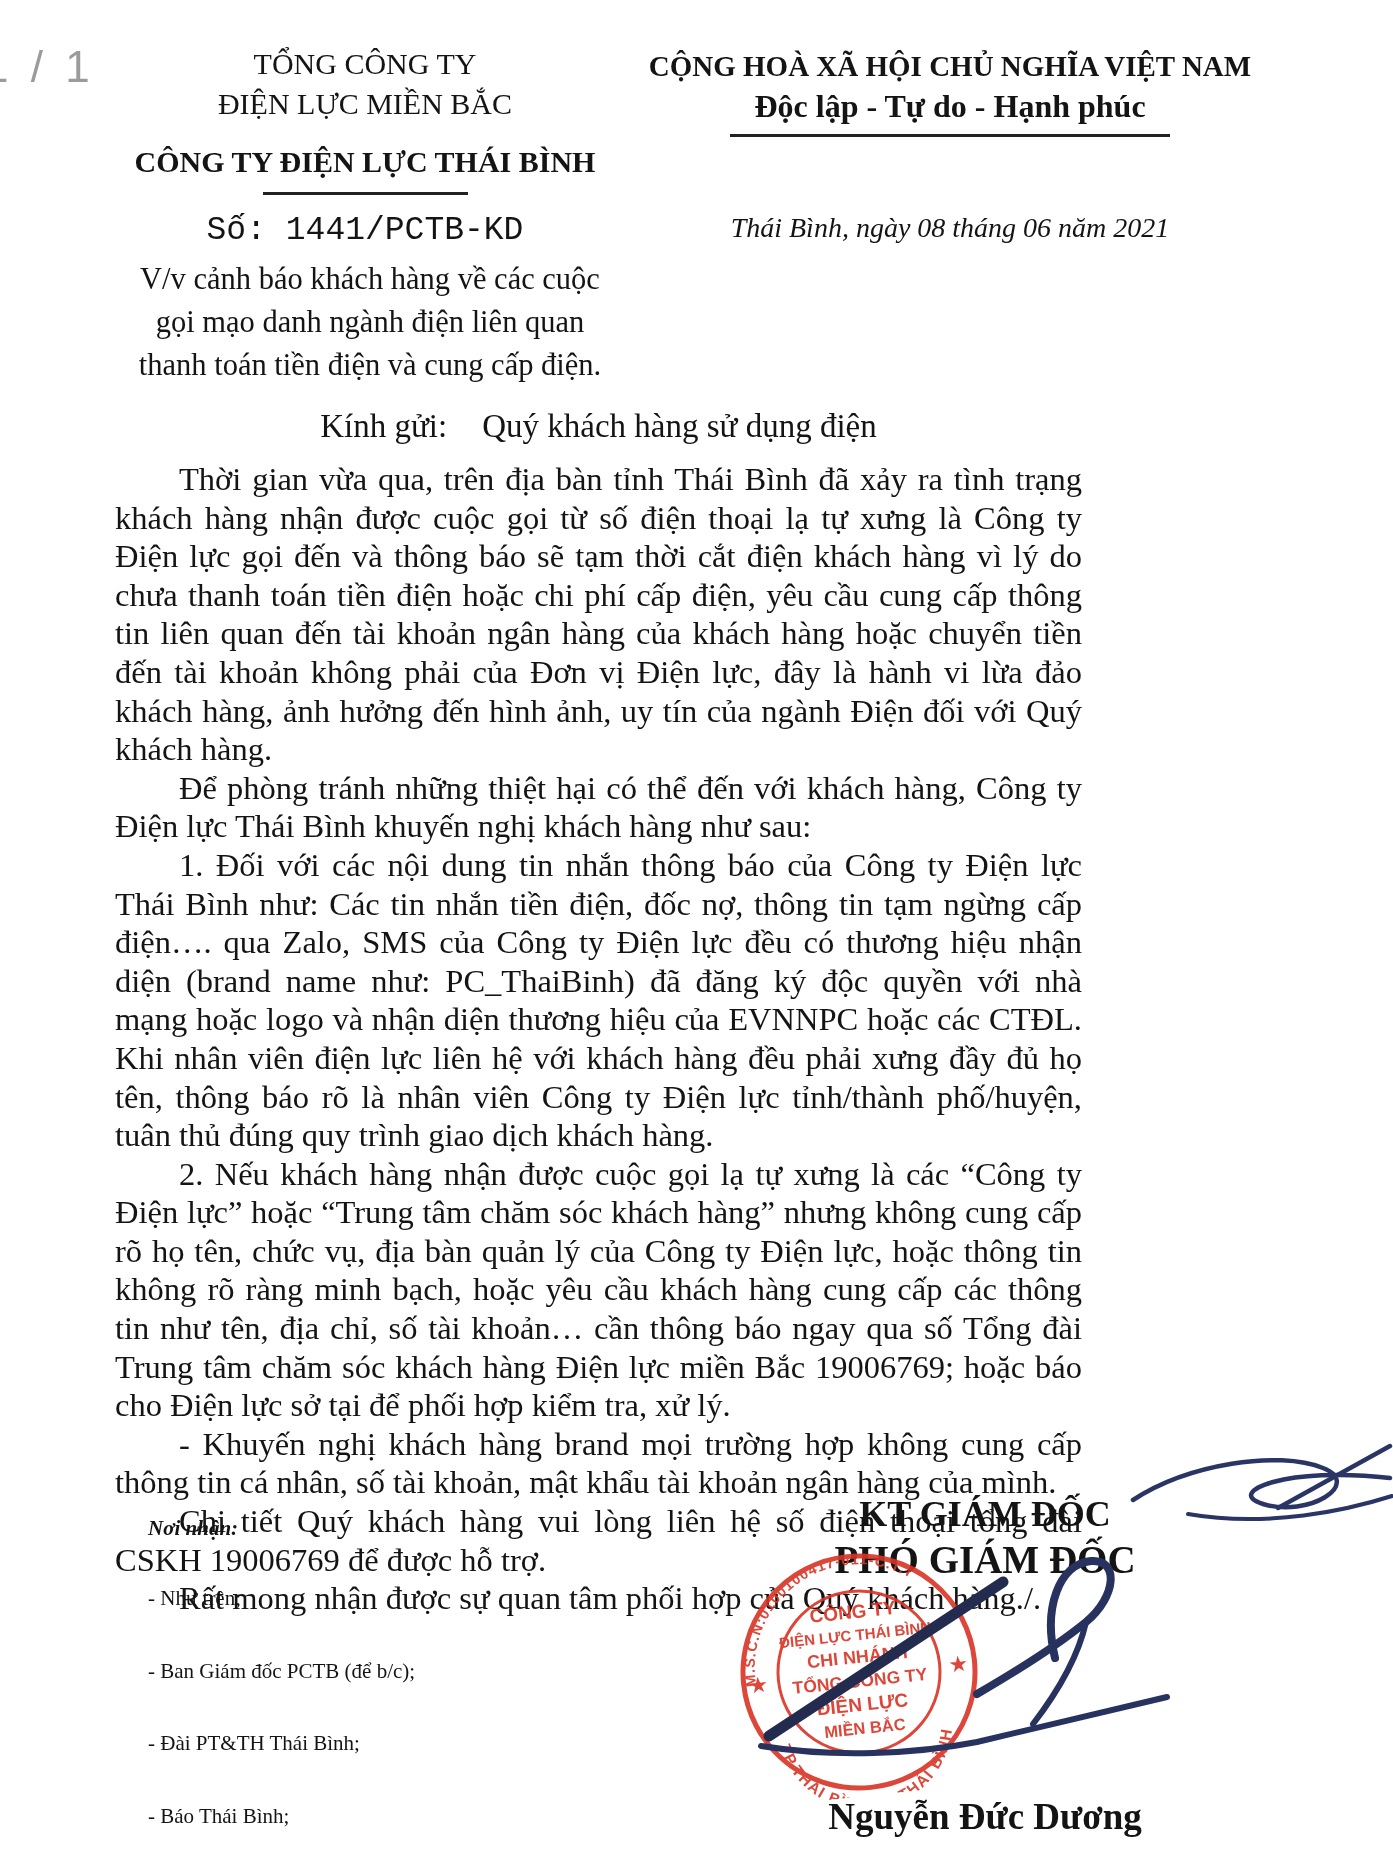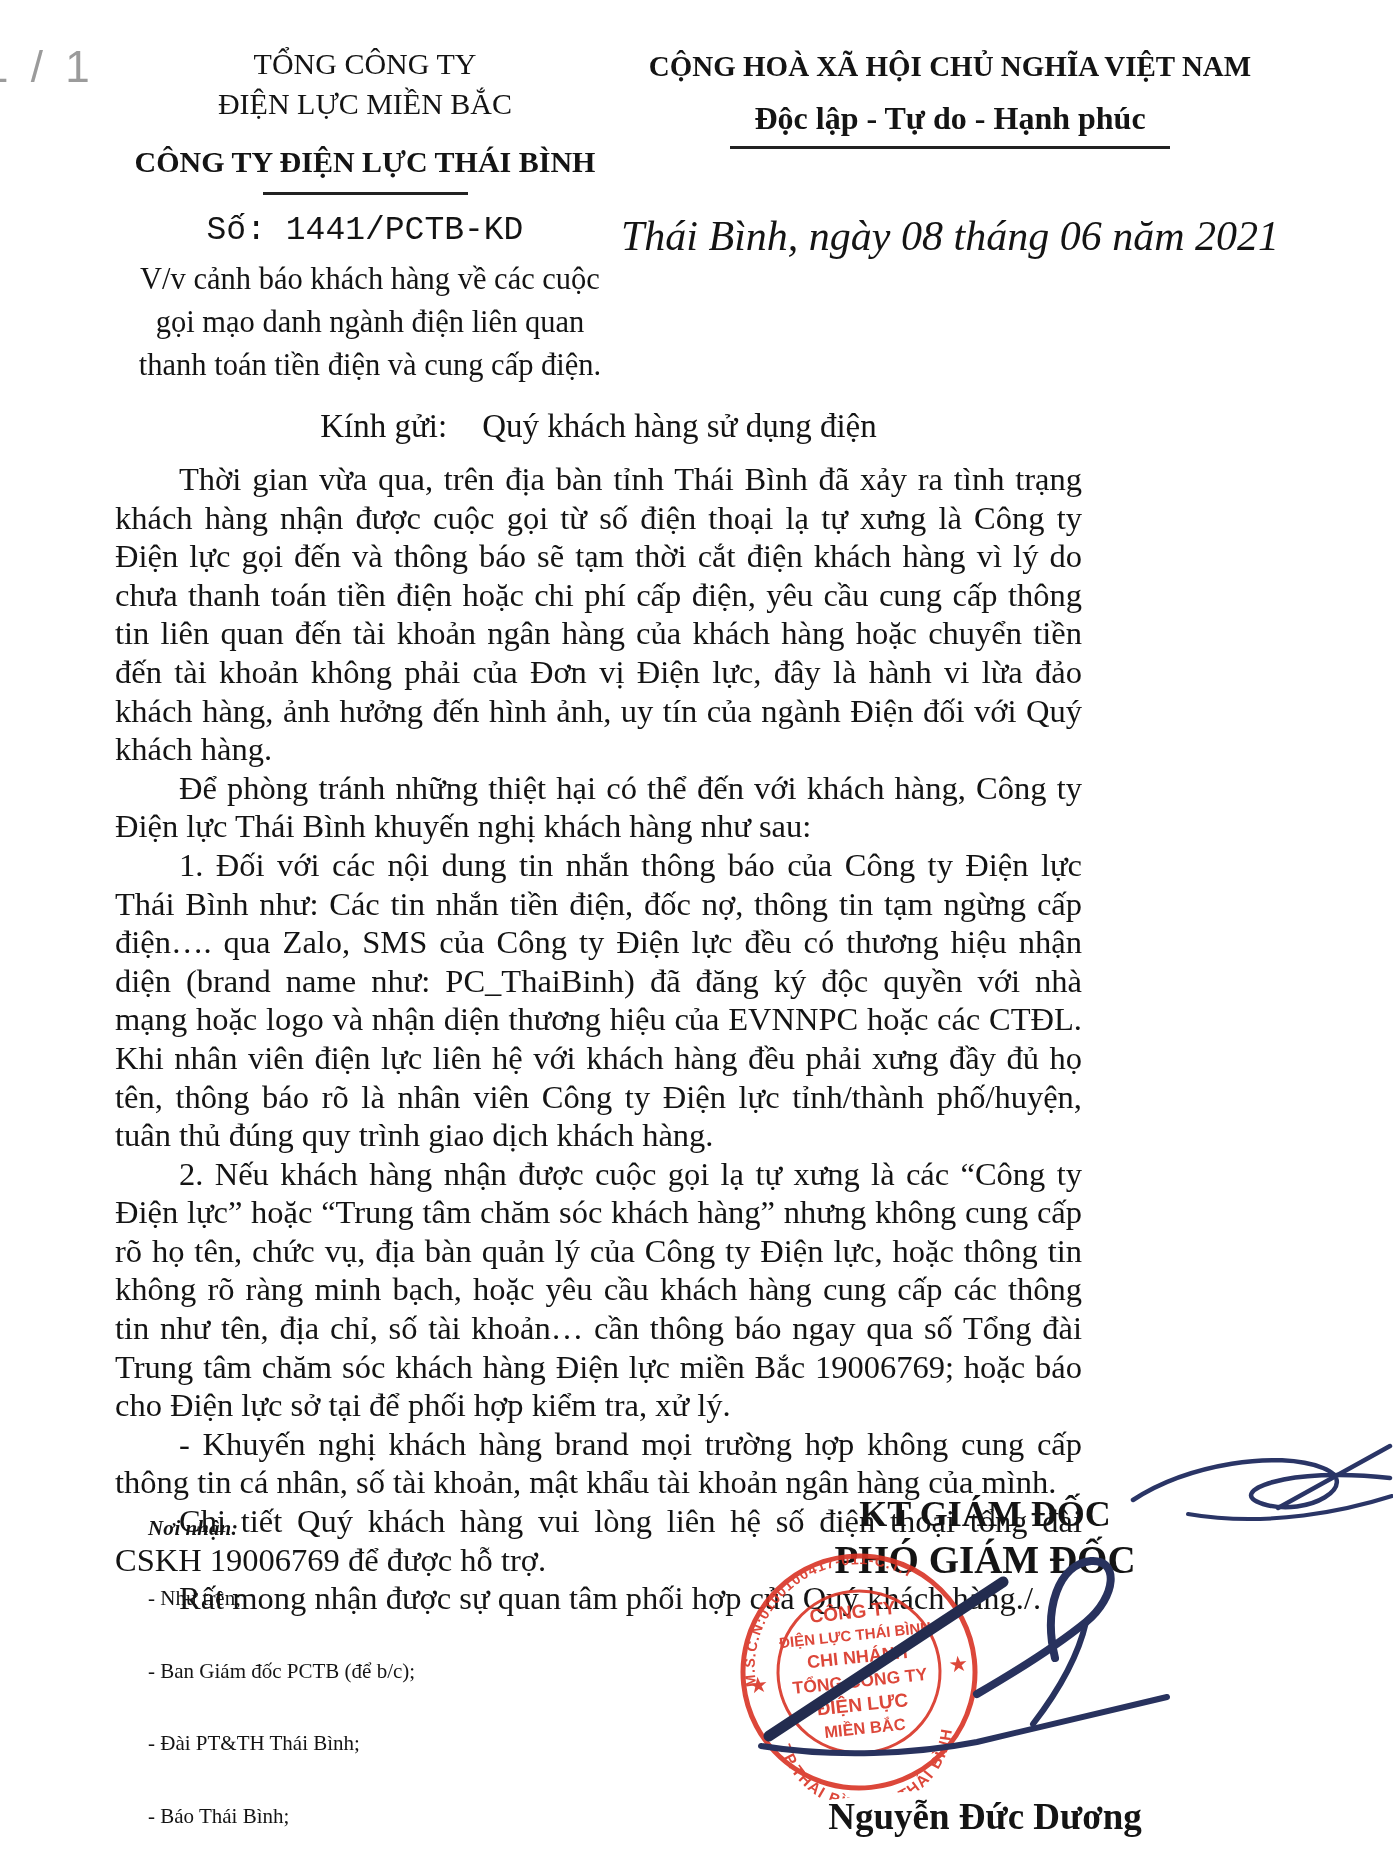--- a/index.html
+++ b/index.html
@@ -14,24 +14,24 @@
     left:-16px;top:42px;font-family:"Liberation Sans",sans-serif;
     font-size:44px;color:#9b9b9b;letter-spacing:5px;
   }
   
   .header-left{left:90px;top:44px;width:550px;text-align:center;line-height:40px;}
   .header-left .l1,.header-left .l2{font-size:30px;}
   .header-left .l3{font-size:30px;font-weight:bold;margin-top:18px;}
   .rule-left{width:205px;border-top:3px solid #222;margin:10px auto 0 auto;height:0;}
   .header-right{left:620px;top:46px;width:660px;text-align:center;line-height:40px;}
   .header-right .l1{font-size:29px;font-weight:bold;}
-  .header-right .l2{font-size:32px;font-weight:bold;margin-top:12px;}
+  .header-right .l2{font-size:32px;font-weight:bold;margin-top:0;}
   .rule-right{width:440px;border-top:3px solid #222;margin:8px auto 0 auto;height:0;}
   .doc-number{left:90px;top:212px;width:550px;text-align:center;font-size:33px;font-family:Liberation Mono, monospace;}
-  .date-line{left:620px;top:212px;width:660px;text-align:center;font-size:42px;font-style:italic;}
+  .date-line{left:620px;top:212px;width:660px;text-align:center;font-size:28px;font-style:italic;}
   .subject{left:120px;top:258px;width:500px;text-align:center;font-size:30.5px;line-height:43px;}
   
   .salutation{left:115px;top:408px;width:967px;text-align:center;font-size:33px;}
   .salutation .lab{margin-right:35px;text-align:center;}
   
   .body-text{left:115px;top:460px;width:967px;font-size:32.5px;line-height:38.6px;text-align:justify;}
   .body-text p{margin:0;text-indent:64px;}
   
   .noi-nhan{left:148px;top:1516px;width:560px;}
   .noi-nhan .nn-title{font-size:21px;font-weight:bold;font-style:italic;margin-bottom:7px;}

